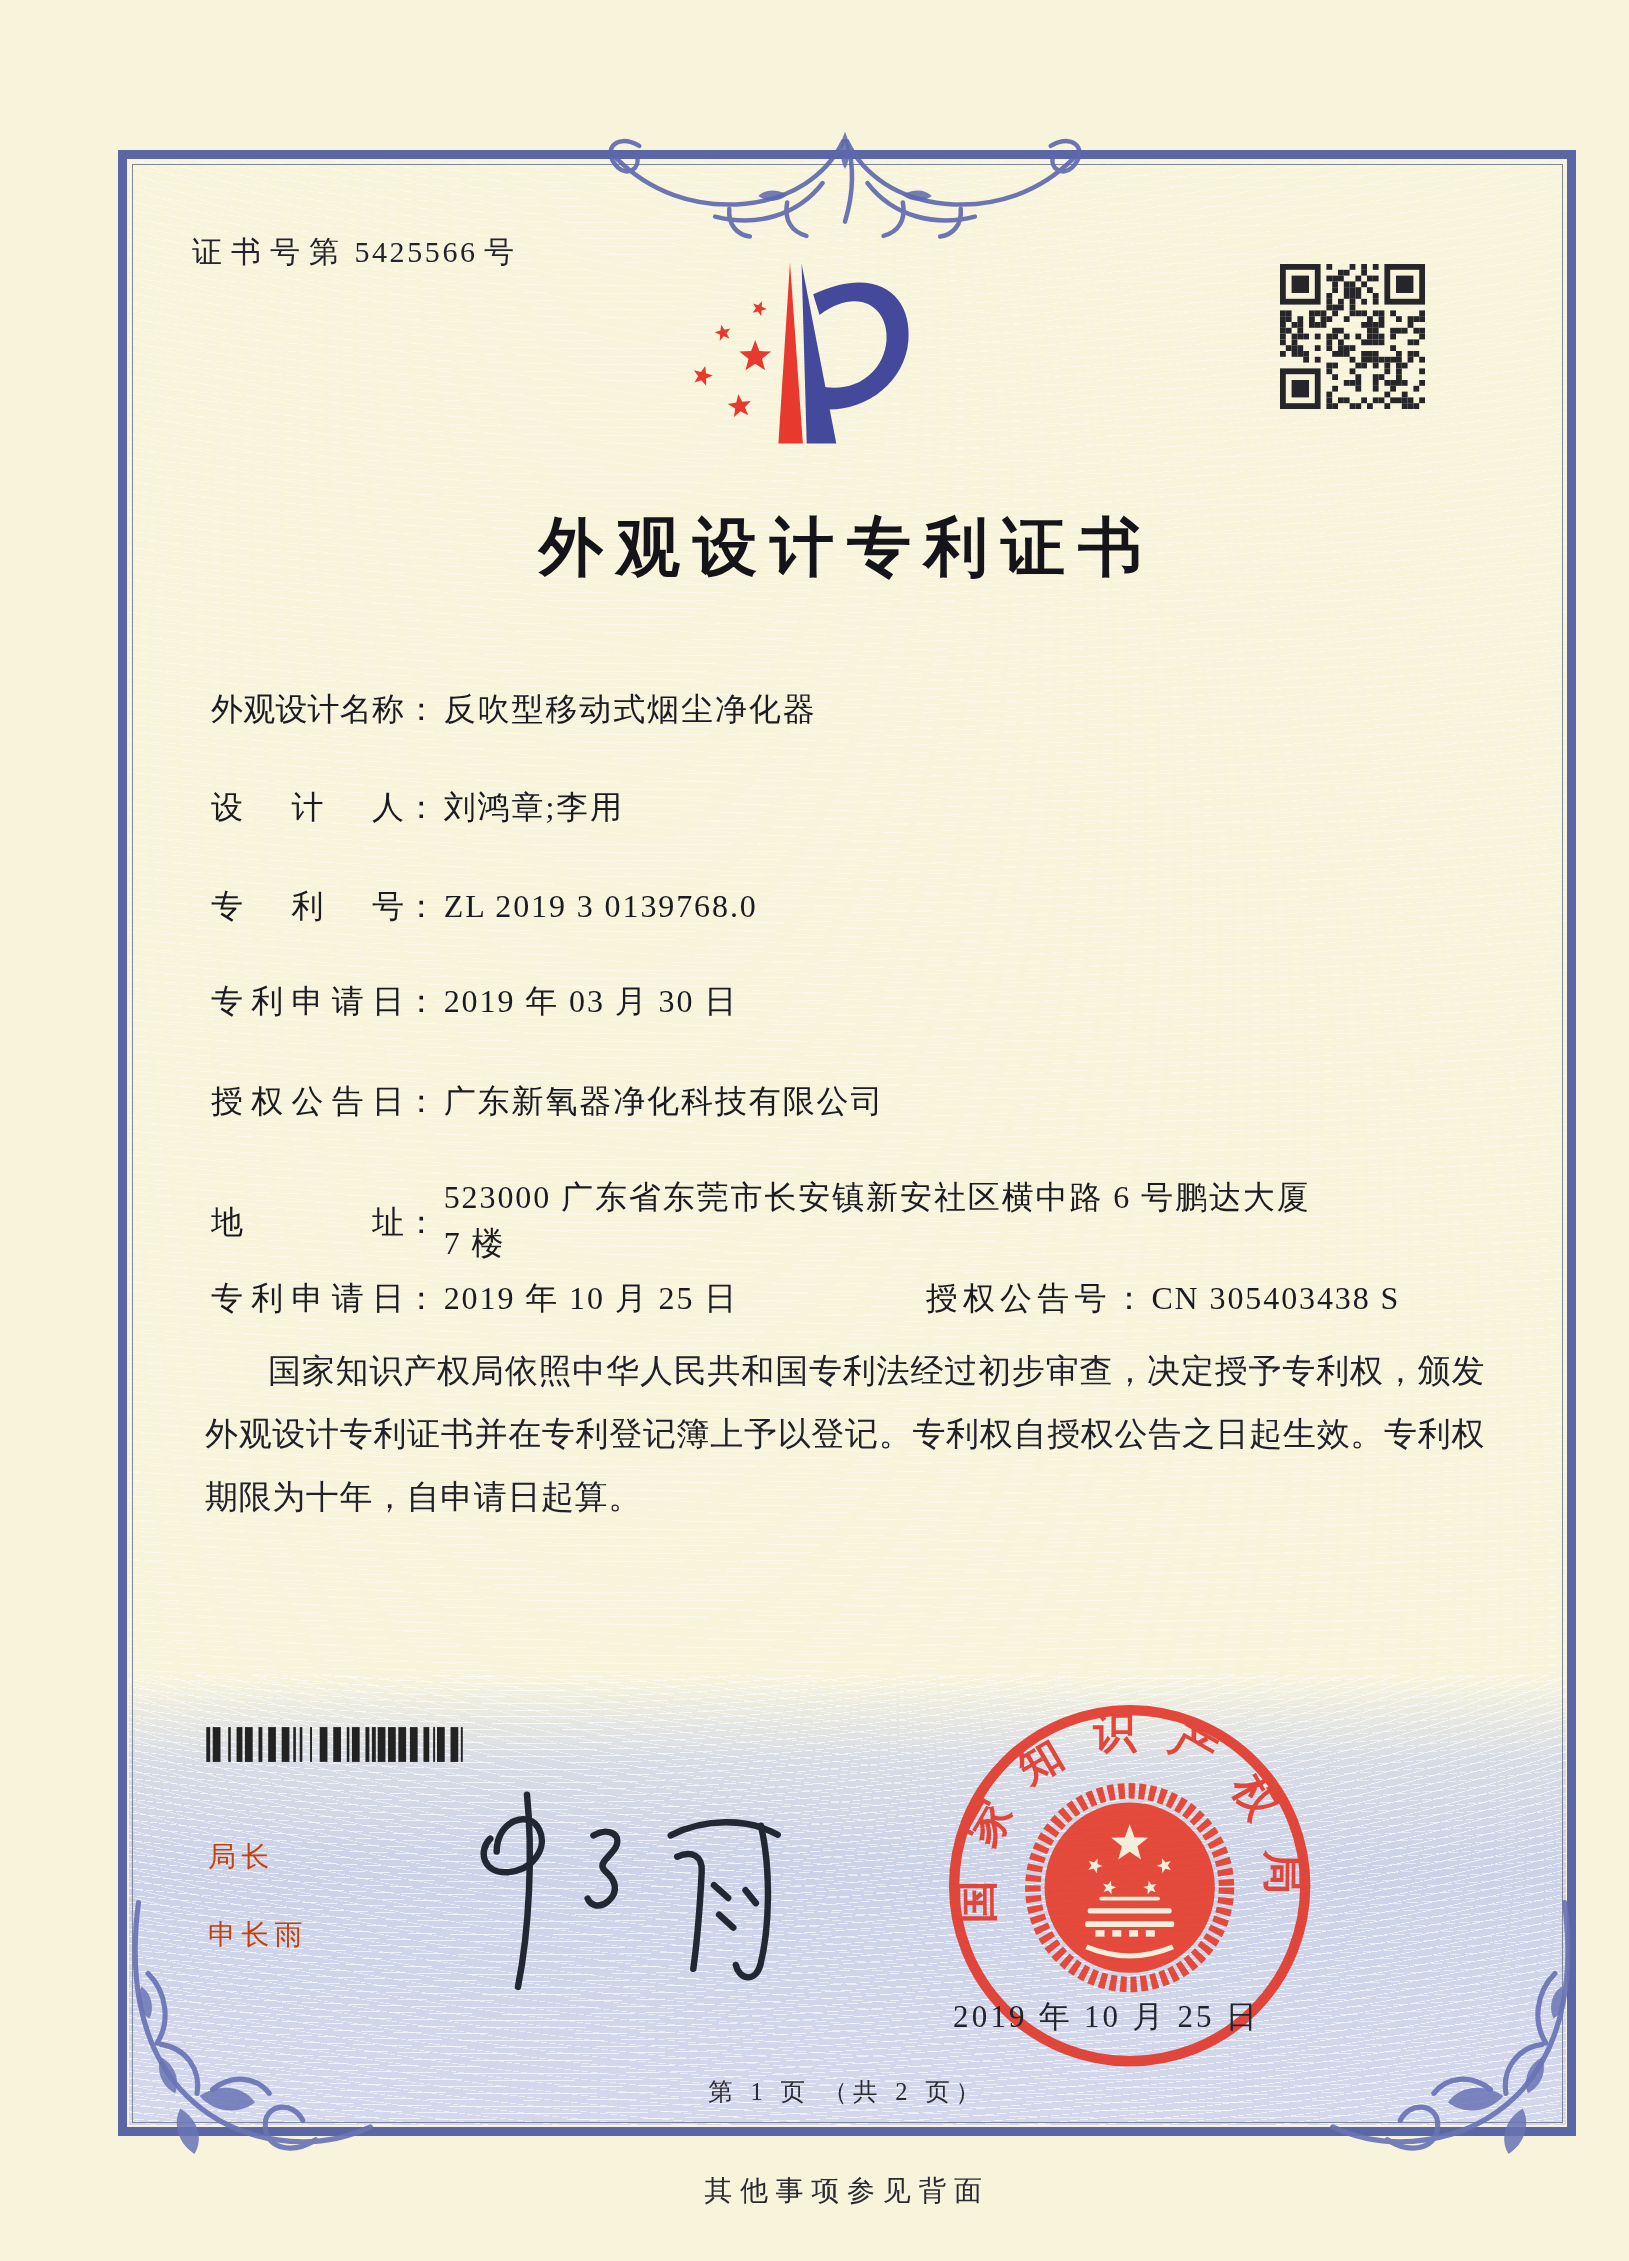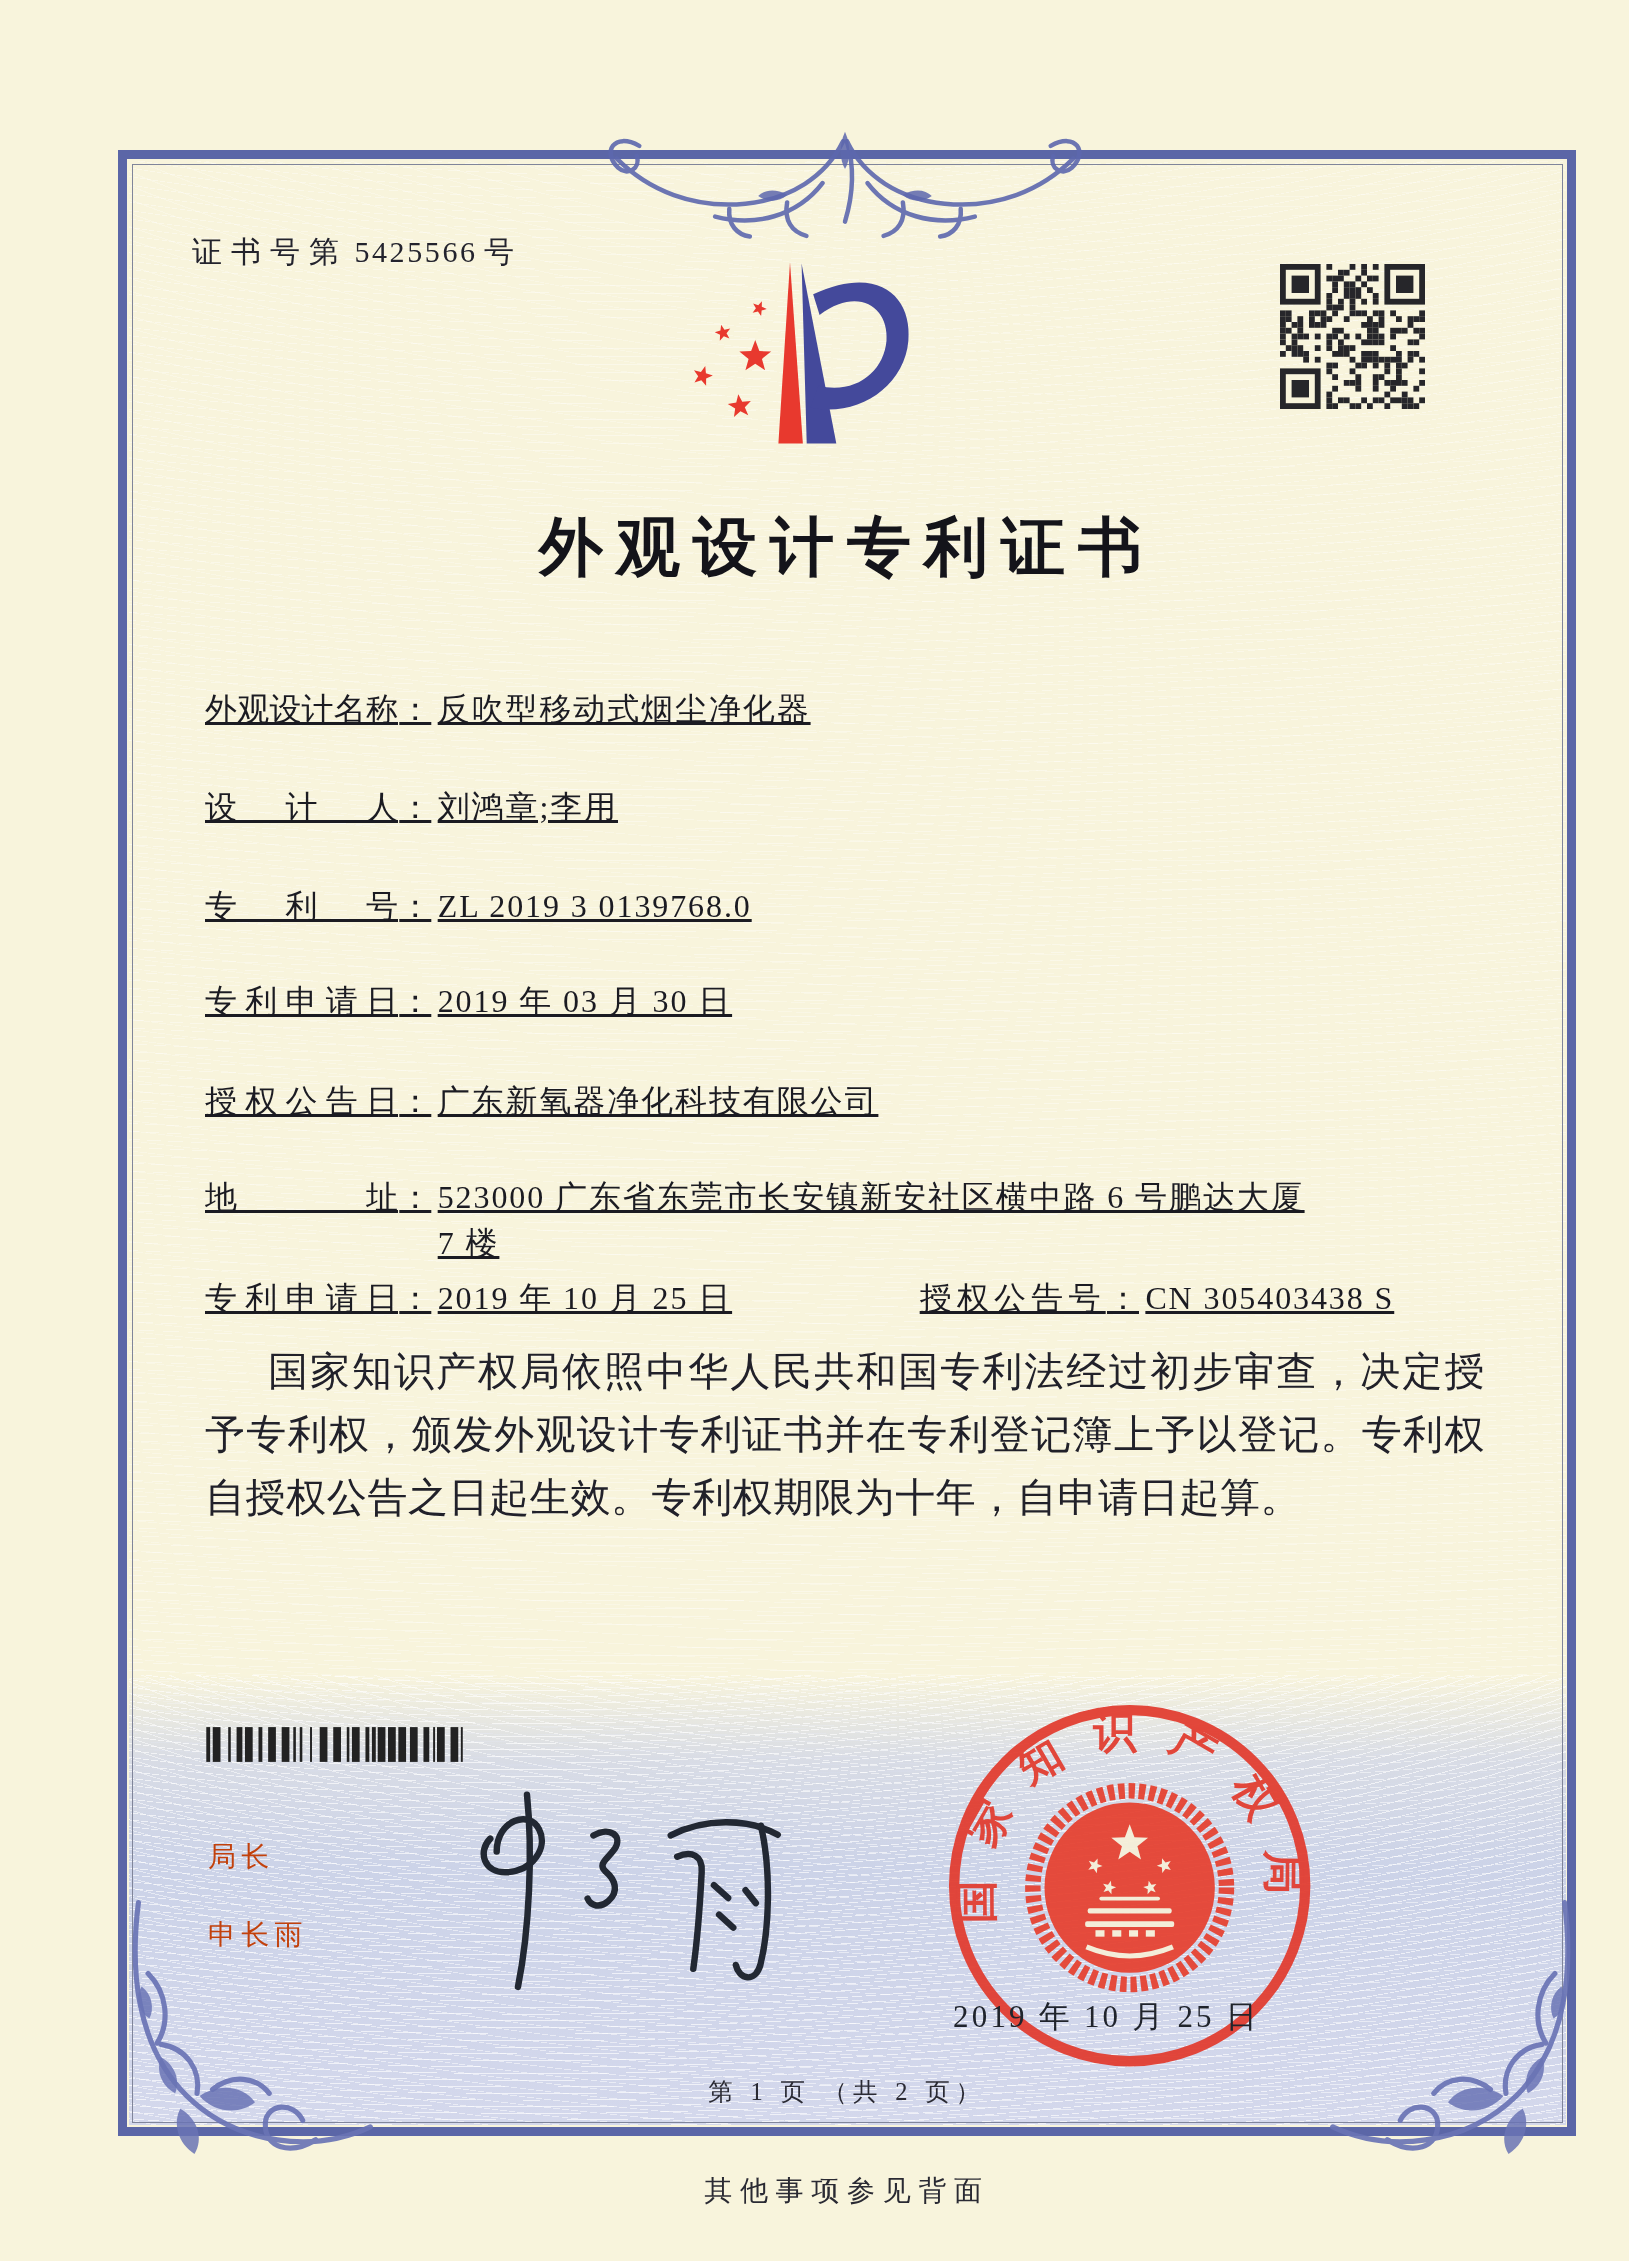--- a/index.html
+++ b/index.html
@@ -18,27 +18,27 @@
   .band{position:absolute;left:129px;top:1675px;width:1437px;height:450px;
     background:
       repeating-radial-gradient(1290px 490px at 28% -361px, rgba(255,255,255,0) 0 15.5px, rgba(255,255,255,.65) 15.5px 17.4px),
       repeating-radial-gradient(1483px 555px at 72% -335px, rgba(255,255,255,0) 0 18.7px, rgba(255,255,255,.5) 18.7px 20.6px),
       linear-gradient(180deg, rgba(206,212,232,0) 0px, rgba(206,212,232,.75) 84px, #ccd3e8 193px, #d4d8ec 100%);}
   
   .certno{position:absolute;left:192px;top:232px;font-size:30px;letter-spacing:9px;color:#23232d;white-space:nowrap;}
   .certno .num{letter-spacing:2.6px;margin:0 6.4px;text-align:right;}
   .centered{position:absolute;left:118px;width:1458px;text-align:center;}
   .title{top:504px;font-size:64px;font-weight:700;letter-spacing:13px;color:#14141a;}
-  .field-row{position:absolute;left:205px;display:flex;align-items:flex-start;font-size:32px;line-height:41px;white-space:nowrap;text-decoration:underline;}
+  .field-row{position:absolute;left:211px;display:flex;align-items:center;font-size:32px;line-height:41px;white-space:nowrap;}
   .lbl{display:inline-block;width:193px;text-align:justify;text-align-last:justify;}
   .colon{margin:0 6.4px 0 1.3px;}
   .val{letter-spacing:1.9px;}
   .val .line2{line-height:50px;}
   .lbl2{display:inline-block;margin-left:121px;letter-spacing:5.2px;}
-  .body-text{position:absolute;left:205px;top:1340px;width:1280px;font-size:40px;line-height:63px;
+  .body-text{position:absolute;left:205px;top:1340px;width:1280px;font-size:33px;line-height:63px;
              letter-spacing:0.6px;text-align:justify;color:#21212a;}
   .body-text p{margin:0;text-indent:63px;}
   .director{position:absolute;left:208px;font-size:28px;letter-spacing:5.2px;color:#c2410c;}
   .seal-date{position:absolute;left:953px;top:1996px;font-size:31px;letter-spacing:3.2px;color:#20242c;z-index:6;white-space:nowrap;}
   .page-info{top:2075px;font-size:24.5px;letter-spacing:5.8px;color:#2a2a33;}
   .back-note{top:2172px;font-size:28px;letter-spacing:7.7px;color:#2a2a33;}
   
   .logo{position:absolute;left:683px;top:257px;z-index:3;}
   .qr{position:absolute;left:1280px;top:264px;z-index:3;}
   .barcode{position:absolute;left:205px;top:1727px;z-index:4;}

